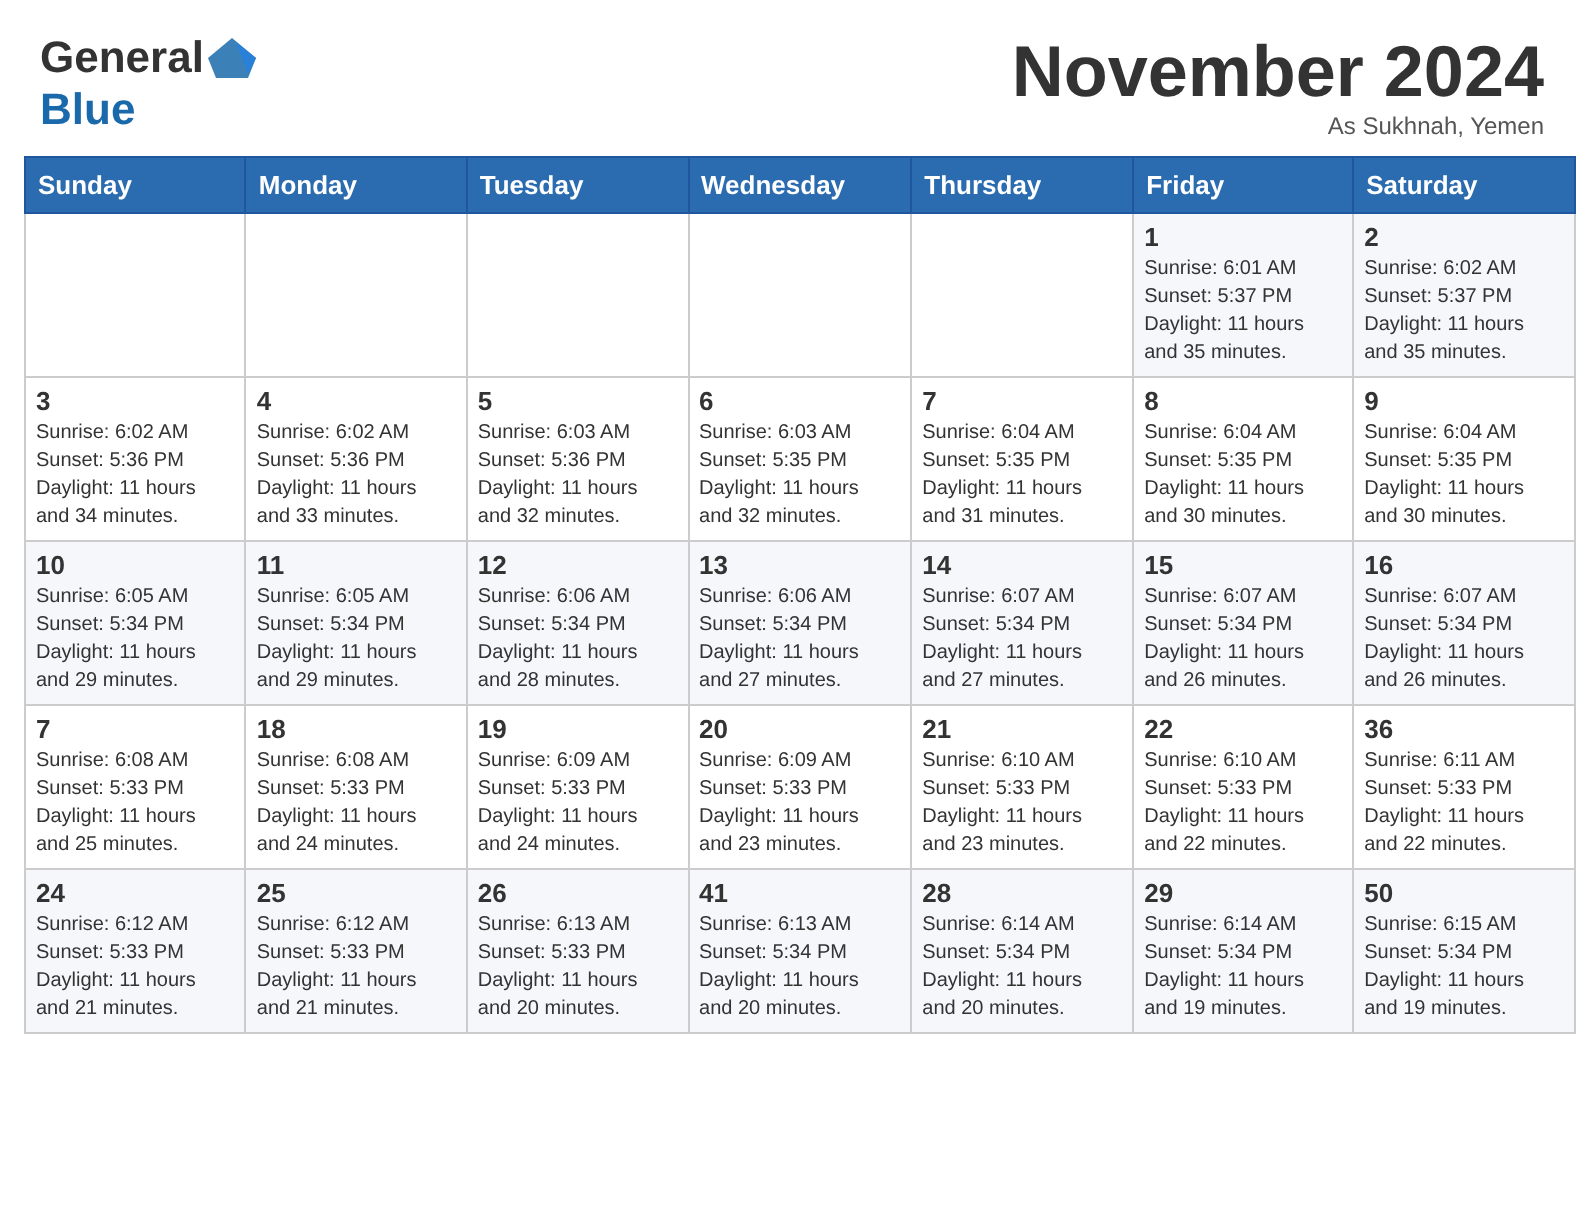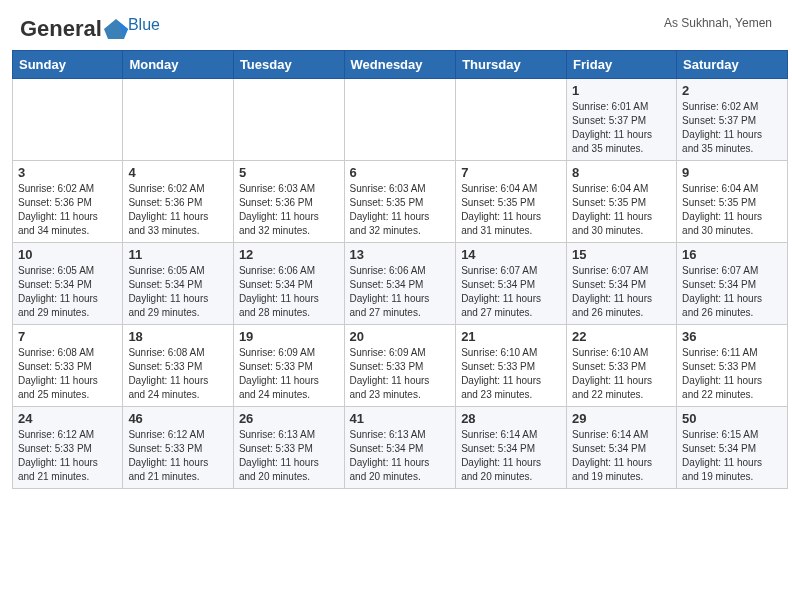--- a/index.html
+++ b/index.html
@@ -1,23 +1,23 @@
 <!DOCTYPE html>
 <html><head>
   <meta charset="utf-8">
   <style>
     * { box-sizing: border-box; margin: 0; padding: 0; }
     body { font-family: Arial, sans-serif; background: #fff; width: 792px; min-height: 612px; }
     
     .header { display: flex; justify-content: space-between; align-items: flex-start; padding: 16px 20px 8px 20px; }
     
-    .logo { display: flex; flex-direction: row; align-items: flex-start; }
+    .logo { display: flex; flex-direction: column; align-items: flex-start; }
     .logo-text { display: flex; align-items: center; }
     .logo-general { font-size: 22px; font-weight: bold; color: #333; }
-    .logo-blue { font-size: 16px; font-weight: normal; color: #1a6aab; }
+    .logo-blue { font-size: 22px; font-weight: bold; color: #1a6aab; }
     .logo-icon { width: 24px; height: 20px; margin-left: 2px; }
     
     .title-block { text-align: right; }
     .month-title { font-size: 36px; font-weight: bold; color: #333; line-height: 1.1; }
     .location { font-size: 12px; color: #555; }
     
     .calendar { width: 100%; border-collapse: collapse; margin: 0 4px; border-radius: 24px; }
     
     .calendar thead tr th {
       background-color: #2b6cb0;
@@ -58,20 +58,21 @@
     <div class="logo-text">
       <span class="logo-general">General</span>
       <svg class="logo-icon" viewBox="0 0 24 20" xmlns="http://www.w3.org/2000/svg">
         <polygon points="12,0 24,10 20,20 4,20 0,10" fill="#1a6aab" opacity="0.85"></polygon>
         <polygon points="14,2 24,10 20,18" fill="#2980d9"></polygon>
       </svg>
     </div>
     <span class="logo-blue">Blue</span>
   </div>
   <div class="title-block">
+    <div class="month-title">November 2024</div>
     <div class="location">As Sukhnah, Yemen</div>
   </div>
 </div>
 
 <div class="calendar-wrapper">
   <table class="calendar">
     <thead>
       <tr>
       <th>Sunday</th>
           <th>Monday</th>
@@ -187,21 +188,21 @@
             <span class="day-num">36</span>
             <div class="day-info">Sunrise: 6:11 AM<br>Sunset: 5:33 PM<br>Daylight: 11 hours<br>and 22 minutes.</div>
           </td>
         </tr>
         <tr>
           <td>
             <span class="day-num">24</span>
             <div class="day-info">Sunrise: 6:12 AM<br>Sunset: 5:33 PM<br>Daylight: 11 hours<br>and 21 minutes.</div>
           </td>
           <td>
-            <span class="day-num">46</span>
+            <span class="day-num">25</span>
             <div class="day-info">Sunrise: 6:12 AM<br>Sunset: 5:33 PM<br>Daylight: 11 hours<br>and 21 minutes.</div>
           </td>
           <td>
             <span class="day-num">26</span>
             <div class="day-info">Sunrise: 6:13 AM<br>Sunset: 5:33 PM<br>Daylight: 11 hours<br>and 20 minutes.</div>
           </td>
           <td>
             <span class="day-num">41</span>
             <div class="day-info">Sunrise: 6:13 AM<br>Sunset: 5:34 PM<br>Daylight: 11 hours<br>and 20 minutes.</div>
           </td>

